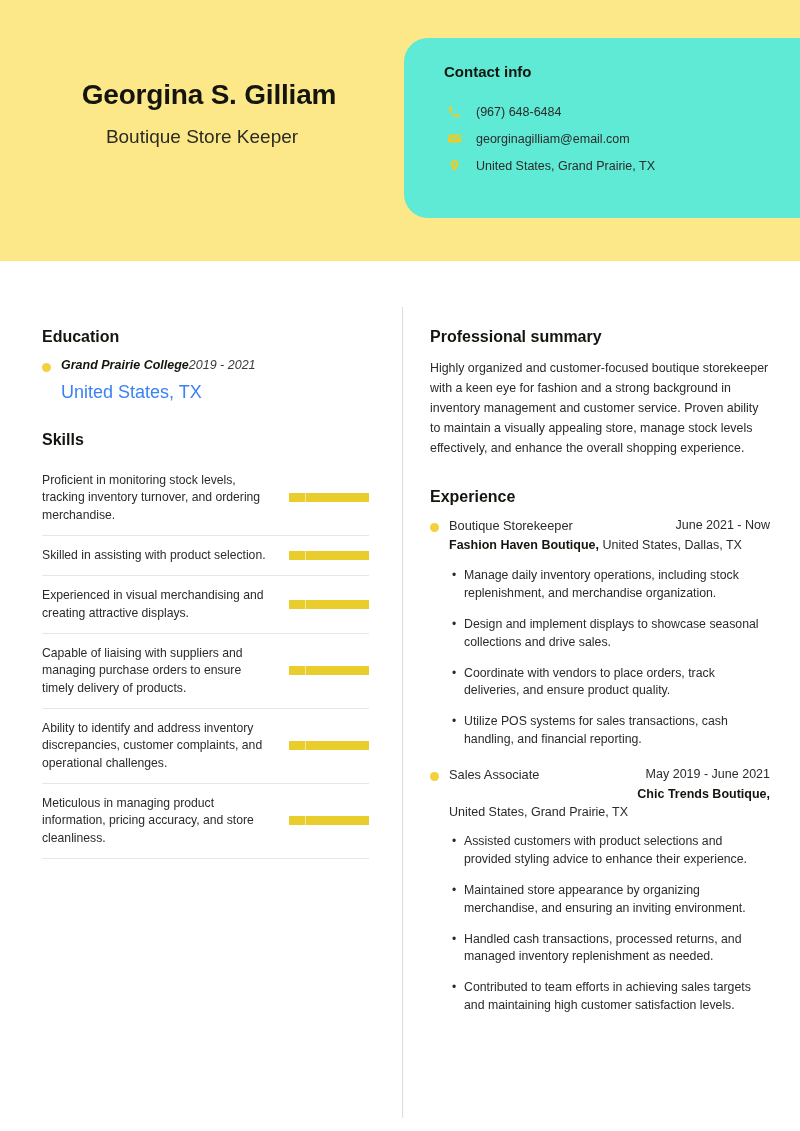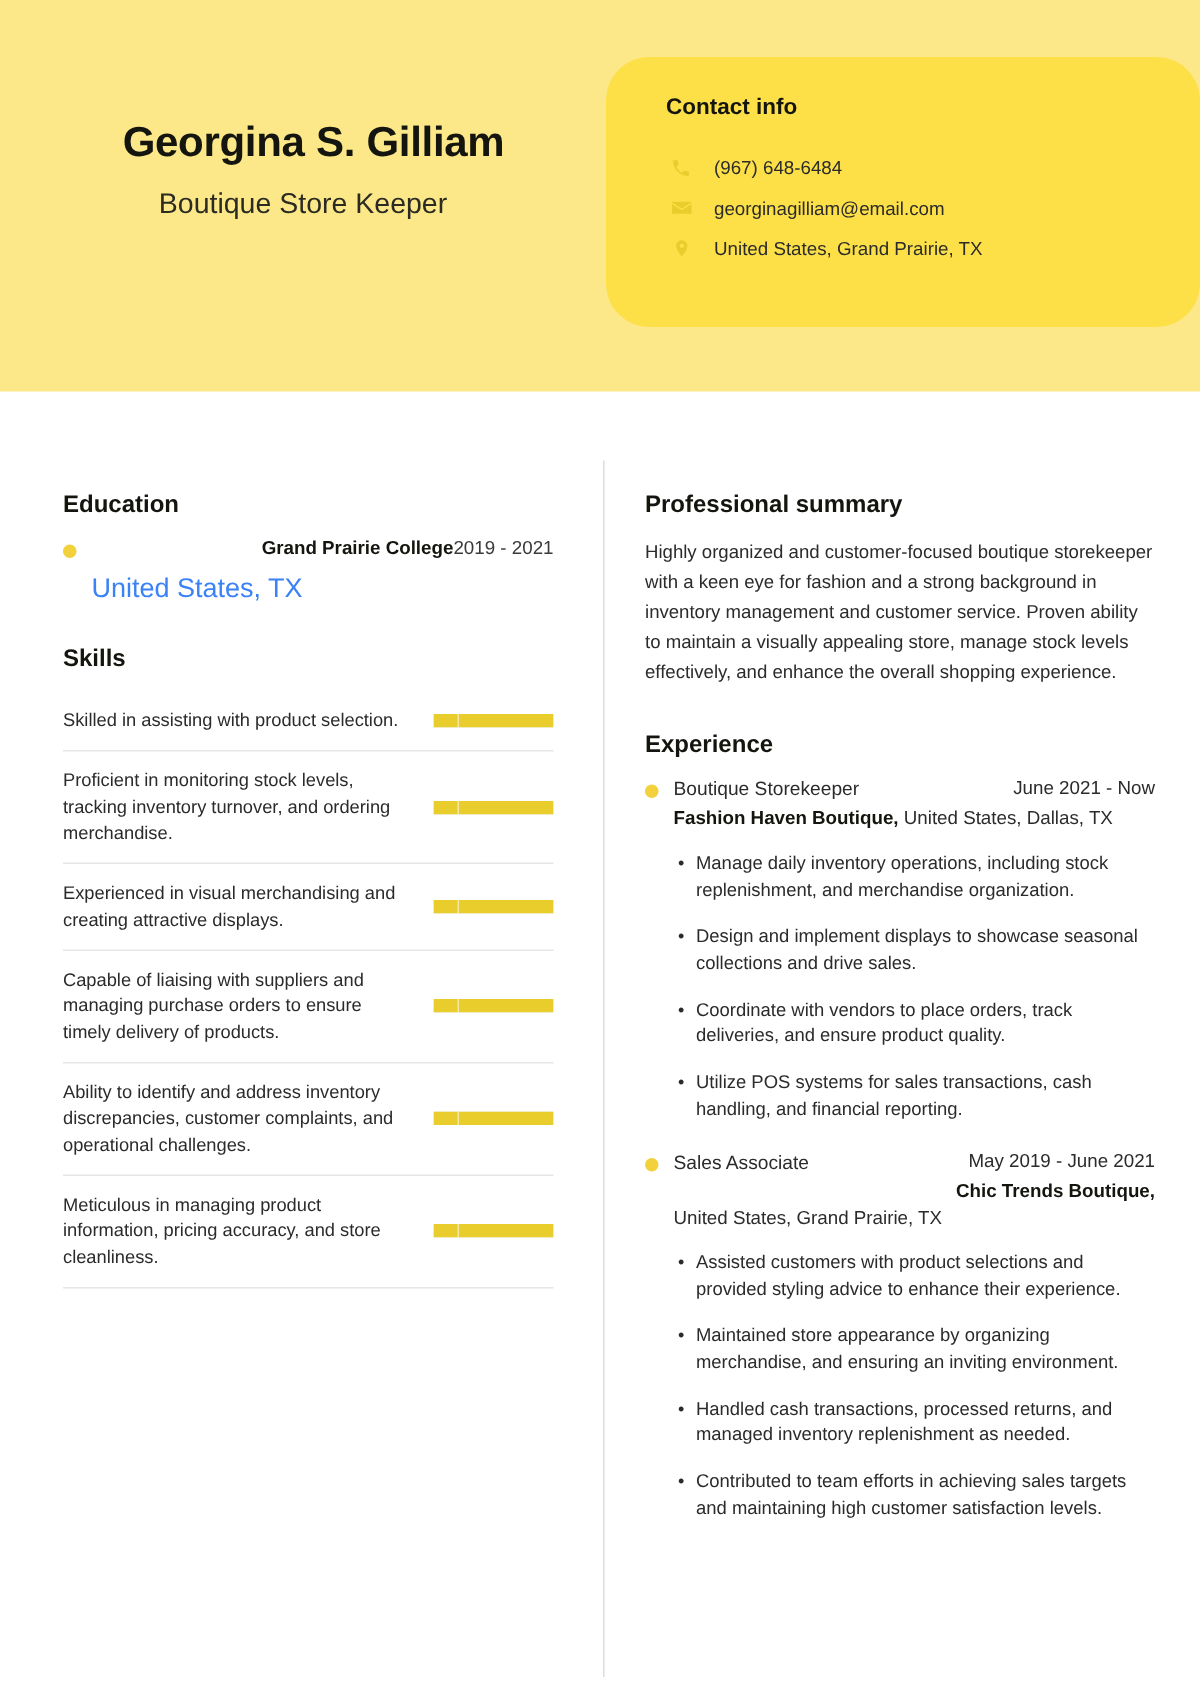--- a/index.html
+++ b/index.html
@@ -24,23 +24,23 @@
   .full-name {
     font-size:28px; font-weight:bold; color:#15150f;
     letter-spacing:-0.2px; line-height:1.2;padding-left:14px;
   }
   .job-title {
     margin-top:14px; font-size:19px; font-weight:400; color:#2b2b24;
   }
 
   .contact-card {
     position:absolute; left:404px; top:38px; width:396px; height:180px;
-    background:#fde047;
+    background:#5eead4;
     border-top-left-radius:24px; border-bottom-left-radius:24px;
-    border-top-right-radius:0; border-bottom-right-radius:0;border-radius:29px;
+    border-top-right-radius:0; border-bottom-right-radius:0;
   }
   .contact-card h2 {
     position:absolute; left:40px; top:25px;
     font-size:15px; font-weight:bold; color:#15150f;
   }
   .contact-list { position:absolute; left:40px; top:60px; }
   .contact-row {
     display:flex; align-items:center; height:27px; margin-bottom:0;
   }
   .contact-row + .contact-row { margin-top:0;text-align:center; }
@@ -68,21 +68,21 @@
   .sec-title.exp { margin-top:30px; }
 
   
   .edu-item { margin-bottom:26px; }
   .edu-head { display:flex; align-items:flex-start; }
   .dot {
     width:9px; height:9px; border-radius:50%;
     background:#f2d13c; flex:0 0 9px; margin-top:5px; margin-right:10px;
   }
   .edu-main { flex:1 1 auto; }
-  .edu-row { display:flex; justify-content:flex-end; align-items:baseline; }
+  .edu-row { display:flex; justify-content:flex-start; align-items:baseline;font-style:italic; }
   .edu-school { font-size:12.5px; font-weight:bold; color:#15150f; }
   .edu-date  { font-size:12.5px; color:#3a3a3a; white-space:nowrap; }
   .edu-place { font-size:18px; color:#3b82f6; margin-top:10px; }
 
   
   .skills-list { margin-top:2px; }
   .skill-row {
     display:flex; align-items:center; justify-content:space-between;
     border-bottom:1px solid #e6e6e6;
     padding:11px 0 11px 0; gap:12px;
@@ -195,27 +195,27 @@
             </div>
           </div>
         </div>
       </div>
   </div>
 
   <div>
     <div class="sec-title">Skills</div>
     <div class="skills-list" id="skills-list">
         <div class="skill-row">
+          <span class="skill-text">Proficient in monitoring stock levels, tracking inventory turnover, and ordering merchandise.</span>
+          <span class="skill-bar">
+            <span class="skill-fill" style="width:100%"></span>
+          </span>
+        </div>
+        <div class="skill-row">
           <span class="skill-text">Skilled in assisting with product selection.</span>
-          <span class="skill-bar">
-            <span class="skill-fill" style="width:100%"></span>
-          </span>
-        </div>
-        <div class="skill-row">
-          <span class="skill-text">Proficient in monitoring stock levels, tracking inventory turnover, and ordering merchandise.</span>
           <span class="skill-bar">
             <span class="skill-fill" style="width:100%"></span>
           </span>
         </div>
         <div class="skill-row">
           <span class="skill-text">Experienced in visual merchandising and creating attractive displays.</span>
           <span class="skill-bar">
             <span class="skill-fill" style="width:100%"></span>
           </span>
         </div>

